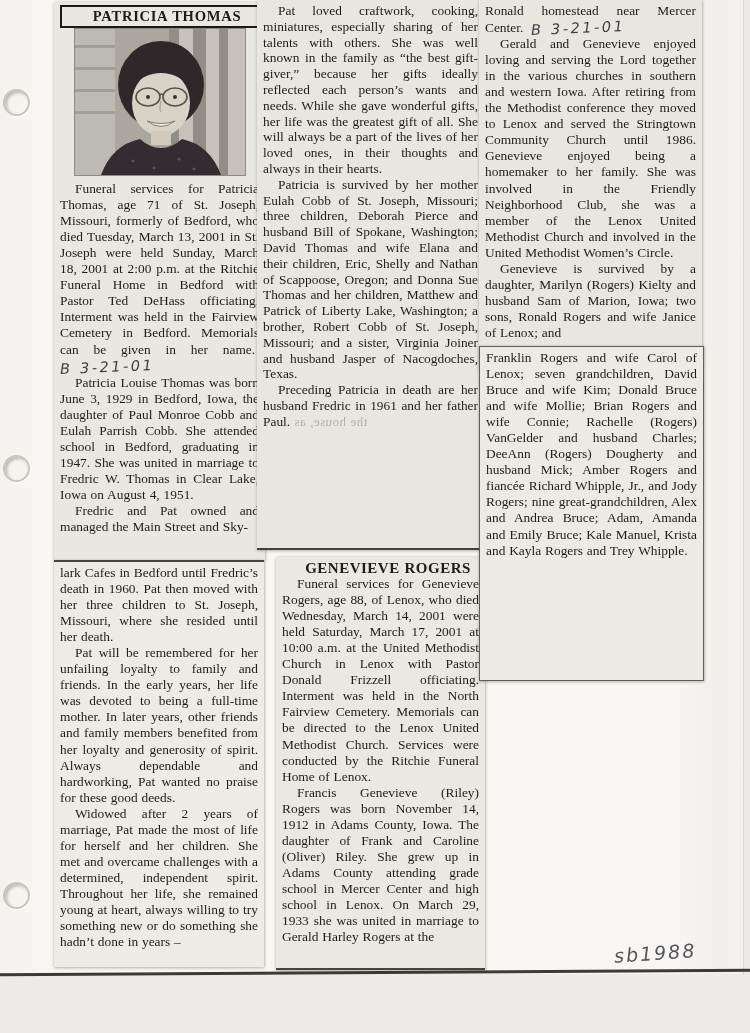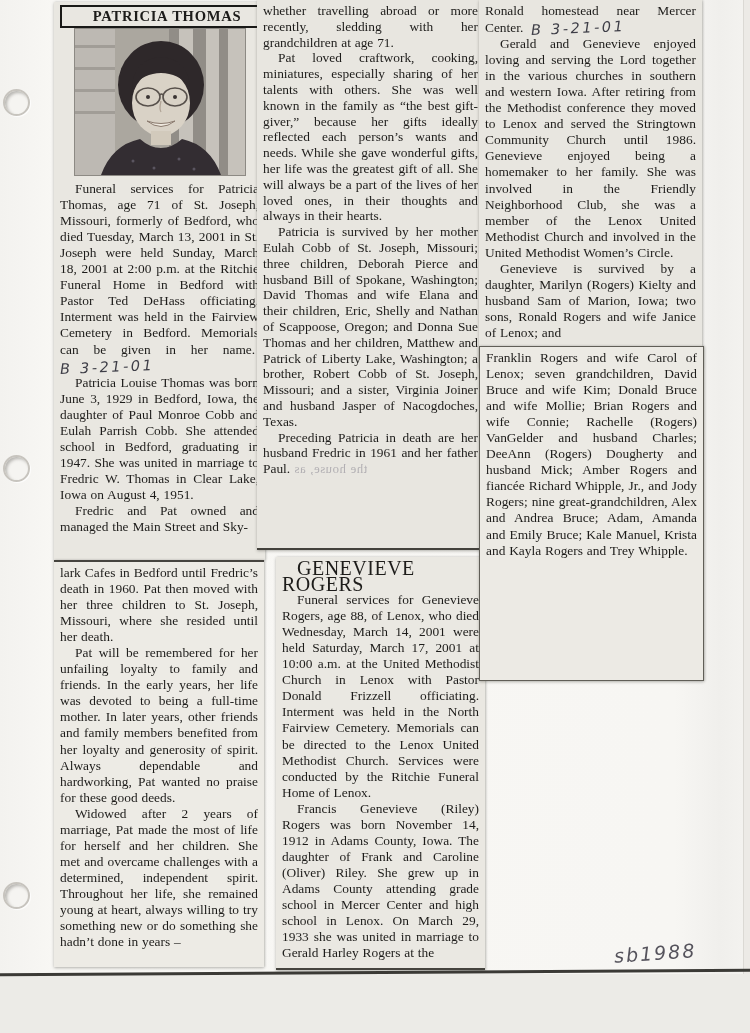--- a/index.html
+++ b/index.html
@@ -41,21 +41,21 @@
   #clip-pat2   { left:257px; top:0;     width:215px; height:542px; background:#e8e6e0; border-bottom:2px solid #43413c; line-height:15.8px; }
   #clip-gen1   { left:276px; top:557px; width:197px; height:405px; background:#eae8e2; border-bottom:2px solid #45433e; }
   #clip-gen2   { left:479px; top:0;     width:211px; height:360px; background:#e8e6e0; border-bottom:2px solid #45433e; }
   #clip-gen3   { left:479px; top:346px; width:211px; height:327px; background:#eceae4; border:1px solid #605e57; }
 
   .head-box {
     font-weight:bold; font-size:14.6px; letter-spacing:.7px; text-align:center;
     border:2px solid #191917; padding:1px 0 2px; margin:0 2px 4px; text-indent:0;
   }
   .head-plain {
-    font-weight:normal; font-size:20px; letter-spacing:.5px; 
+    font-weight:bold; font-size:15px; letter-spacing:.5px; text-align:center;
     margin:1px 0 2px; text-indent:0;
   }
   .photo {
     display:block; width:170px; height:146px; margin:0 auto 5px;
     border:1px solid #8d8a84; background:#a8a49e;
   }
   .hand {
     font-family:"DejaVu Sans",sans-serif; font-style:italic; color:#3e3e47;
     letter-spacing:2.5px; font-size:14.5px; display:inline-block;
     transform:rotate(-2.5deg) translateY(1px); white-space:nowrap; text-indent:0;
@@ -126,21 +126,20 @@
     <p>Fredric and Pat owned and managed the Main Street and Sky-</p>
   </div>
 
   <div class="clip" id="clip-pat1b">
     <p class="cont">lark Cafes in Bedford until Fredric’s death in 1960. Pat then moved with her three children to St. Joseph, Missouri, where she resided until her death.</p>
     <p>Pat will be remembered for her unfailing loyalty to family and friends. In the early years, her life was devoted to being a full-time mother. In later years, other friends and family members benefited from her loyalty and generosity of spirit. Always dependable and hardworking, Pat wanted no praise for these good deeds.</p>
     <p>Widowed after 2 years of marriage, Pat made the most of life for herself and her children. She met and overcame challenges with a determined, independent spirit. Throughout her life, she remained young at heart, always willing to try something new or do something she hadn’t done in years –</p>
   </div>
 
   <div class="clip" id="clip-pat2">
-    <p class="cont">whether travelling abroad or more recently, sledding with her grandchildren at age 71.</p>
     <p>Pat loved craftwork, cooking, miniatures, especially sharing of her talents with others.  She was well known in the family as “the best gift-giver,” because her gifts ideally reflected each person’s wants and needs.  While she gave wonderful gifts, her life was the greatest gift of all.  She will always be a part of the lives of her loved ones, in their thoughts and always in their hearts.</p>
     <p>Patricia is survived by her mother Eulah Cobb of St. Joseph, Missouri; three children, Deborah Pierce and husband Bill of Spokane, Washington; David Thomas and wife Elana and their children, Eric, Shelly and Nathan of Scappoose, Oregon; and Donna Sue Thomas and her children, Matthew and Patrick of Liberty Lake, Washington; a brother, Robert Cobb of St. Joseph, Missouri; and a sister, Virginia Joiner and husband Jasper of Nacogdoches, Texas.</p>
     <p><span>Preceding Patricia in death are her husband Fredric in 1961 and her father Paul.</span> <span class="ghost">the house, as</span></p>
   </div>
 
   <div class="clip" id="clip-gen1">
     <p class="head-plain">GENEVIEVE ROGERS</p>
     <p>Funeral services for Genevieve Rogers, age 88, of Lenox, who died Wednesday, March 14, 2001 were held Saturday, March 17, 2001 at 10:00 a.m. at the United Methodist Church in Lenox with Pastor Donald Frizzell officiating.  Interment was held in the North Fairview Cemetery.  Memorials can be directed to the Lenox United Methodist Church. Services were conducted by the Ritchie Funeral Home of Lenox.</p>
     <p>Francis Genevieve (Riley) Rogers was born November 14, 1912 in Adams County, Iowa.  The daughter of Frank and Caroline (Oliver) Riley.  She grew up in Adams County attending grade school in Mercer Center and high school in Lenox.  On March 29, 1933 she was united in marriage to Gerald Harley Rogers at the</p>
   </div>

